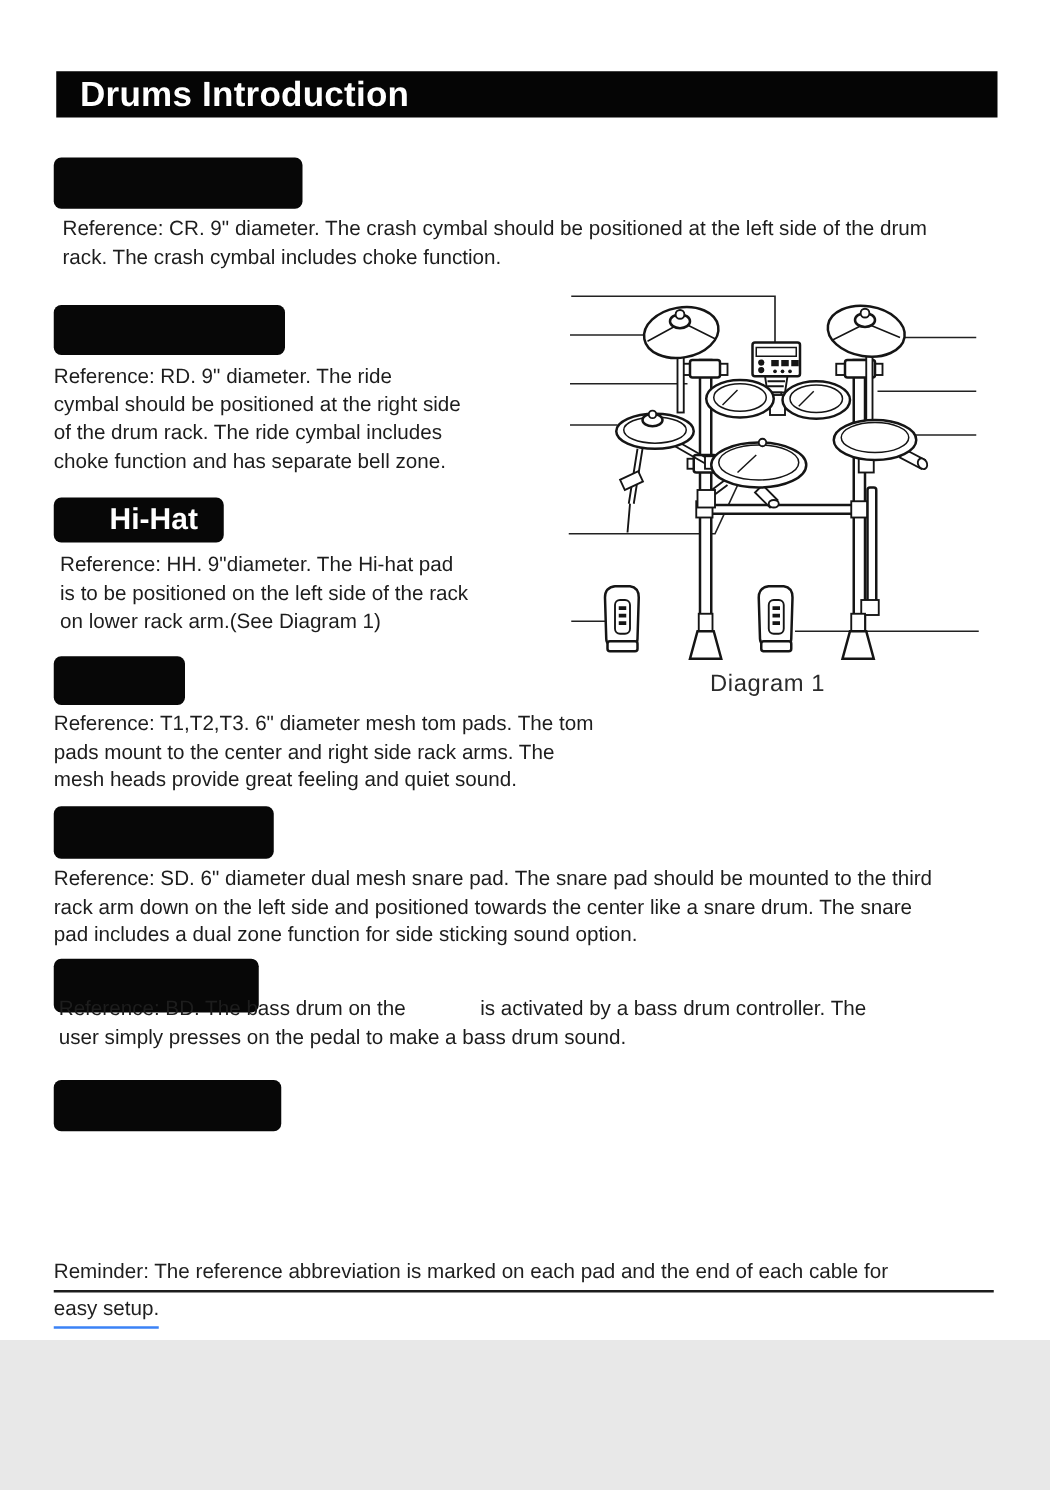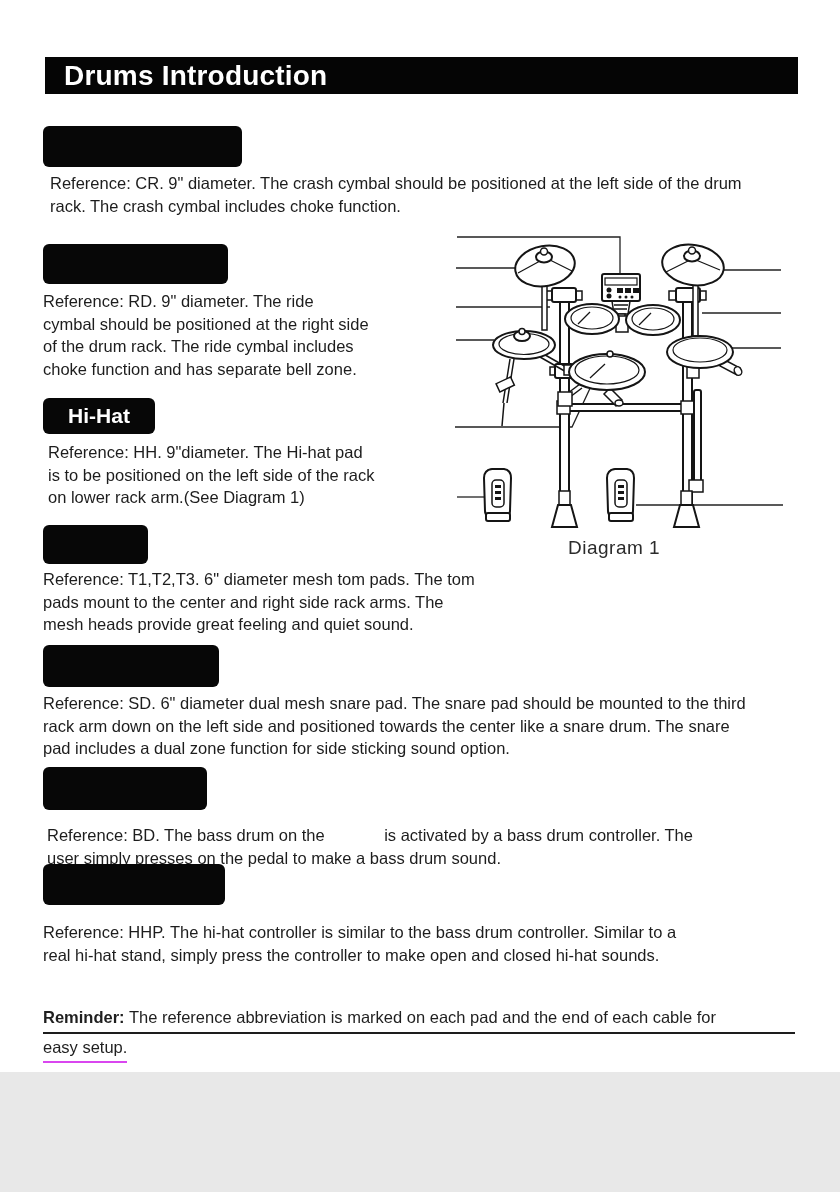--- a/index.html
+++ b/index.html
@@ -11,40 +11,40 @@
     position:absolute;left:45px;top:57px;width:734px;height:37px;background:#050505;
     color:#fff;font-size:28px;font-weight:bold;line-height:37px;padding-left:19px;
     letter-spacing:.2px;
   }
   .bar{
     position:absolute;background:#070707;border-radius:6px;color:#fff;
     font-weight:bold;text-align:center;
   }
   .bar-crash{left:43px;top:126px;width:199px;height:41px;}
   .bar-ride{left:43px;top:244px;width:185px;height:40px;}
-  .bar-hihat{left:43px;top:398px;width:112px;height:36px;font-size:21px;line-height:36px;}
+  .bar-hihat{left:43px;top:398px;width:112px;height:36px;font-size:24px;line-height:36px;padding-left:24px;}
   .bar-toms{left:43px;top:525px;width:105px;height:39px;}
   .bar-snare{left:43px;top:645px;width:176px;height:42px;}
   .bar-bass{left:43px;top:767px;width:164px;height:43px;}
   .bar-hhp{left:43px;top:864px;width:182px;height:41px;}
   .para{
     position:absolute;font-size:16.5px;line-height:22.6px;white-space:pre-wrap;
     color:#1d1d1d;
   }
   .para-crash{left:50px;top:172px;width:780px;}
   .para-ride{left:43px;top:290px;width:420px;}
   .para-hihat{left:48px;top:441px;width:420px;}
   .para-toms{left:43px;top:568px;width:540px;}
   .para-snare{left:43px;top:692px;width:790px;}
-  .para-bass{left:47px;top:824px;width:780px;}
+  .para-bass{left:47px;top:796px;width:780px;}
   .para-hhp{left:43px;top:921px;width:780px;}
   .reminder{position:absolute;left:43px;top:1006px;width:752px;font-size:16.5px;line-height:22.6px;}
   .reminder-line1{border-bottom:2px solid #1d1d1d;padding-bottom:3px;}
-  .reminder-line2{display:inline-block;border-bottom:2px solid #d946ef;padding-bottom:3px;margin-top:2px;}
-  .reminder b{font-weight:bold;}
+  .reminder-line2{display:inline-block;border-bottom:2px solid #3b82f6;padding-bottom:3px;margin-top:2px;}
+  .reminder b{font-weight:normal;}
   .diagram-wrap{position:absolute;left:440px;top:228px;width:400px;height:340px;}
   .diagram-caption{
     position:absolute;left:568px;top:537px;font-size:19px;color:#2b2b2b;letter-spacing:.5px;
   }
   .footer-logo{position:absolute;left:30px;top:1106px;width:90px;height:78px;}
   .footer-rule{position:absolute;left:116px;top:1154px;width:678px;height:2px;background:#1a1a1a;}
   .bottom-dashes{
     position:absolute;left:0;top:1183px;width:840px;height:3px;
     background:repeating-linear-gradient(90deg,#3c3c3c 0 13px,transparent 13px 17px);
   }
@@ -84,22 +84,20 @@
   <div class="bar bar-snare"></div>
   <div class="para para-snare">Reference: SD. 6" diameter dual mesh snare pad. The snare pad should be mounted to the third
 rack arm down on the left side and positioned towards the center like a snare drum. The snare
 pad includes a dual zone function for side sticking sound option.</div>
 
   <div class="bar bar-bass"></div>
   <div class="para para-bass">Reference: BD. The bass drum on the             is activated by a bass drum controller. The
 user simply presses on the pedal to make a bass drum sound.</div>
 
   <div class="bar bar-hhp"></div>
-  <div class="para para-hhp">Reference: HHP. The hi-hat controller is similar to the bass drum controller. Similar to a
-real hi-hat stand, simply press the controller to make open and closed hi-hat sounds.</div>
 
   <div class="diagram-wrap">
     <svg width="400" height="340" viewBox="0 0 400 340" xmlns="http://www.w3.org/2000/svg">
 
       <g>
         <polyline class="ln" points="17,9 180,9 180,46"></polyline>
         <line class="ln" x1="16" y1="40" x2="78" y2="40"></line>
         <line class="ln" x1="16" y1="79" x2="110" y2="79"></line>
         <line class="ln" x1="16" y1="112" x2="54" y2="112"></line>
         <polyline class="ln" points="15,199 132,199 159,141"></polyline>

